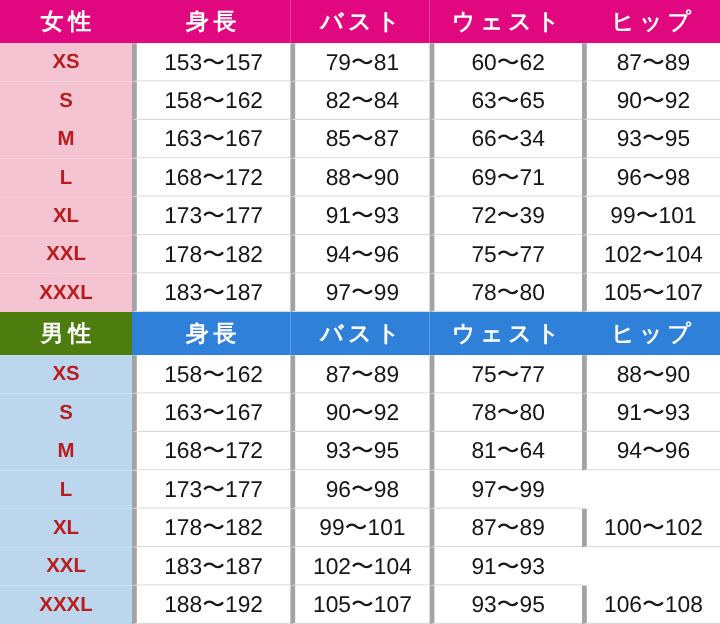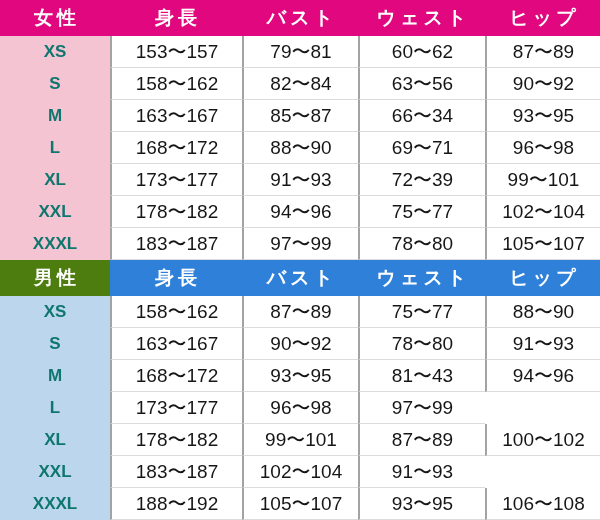--- a/index.html
+++ b/index.html
@@ -24,30 +24,30 @@
     letter-spacing: 4px;
     padding-left: 4px; 
   }
   .data-row { height: 32px; }
   .size-cell {
     display: flex;
     align-items: center;
     justify-content: center;
     font-size: 17px;
     font-weight: 600;
-    color: #0f766e;
+    color: #b91c1c;
   }
   .value-cell {
     display: flex;
     align-items: center;
     justify-content: center;
     font-size: 19px;
     color: #161616;
     background: #ffffff;
-    border-left: 2px solid #a3a3a3;
+    border-left: 4px solid #a3a3a3;
     border-bottom: 1px solid #dbdbdb;
   }
 </style>
 </head>
 <body>
 
 <div class="size-table">
 
   <section>
     <div class="row header-row">
@@ -62,21 +62,21 @@
           <div class="size-cell" style="background: rgb(244, 196, 211);">XS</div>
           <div class="value-cell">153〜157</div>
           <div class="value-cell">79〜81</div>
           <div class="value-cell">60〜62</div>
           <div class="value-cell">87〜89</div>
         </div>
         <div class="row data-row">
           <div class="size-cell" style="background: rgb(244, 196, 211);">S</div>
           <div class="value-cell">158〜162</div>
           <div class="value-cell">82〜84</div>
-          <div class="value-cell">63〜56</div>
+          <div class="value-cell">63〜65</div>
           <div class="value-cell">90〜92</div>
         </div>
         <div class="row data-row">
           <div class="size-cell" style="background: rgb(244, 196, 211);">M</div>
           <div class="value-cell">163〜167</div>
           <div class="value-cell">85〜87</div>
           <div class="value-cell">66〜34</div>
           <div class="value-cell">93〜95</div>
         </div>
         <div class="row data-row">
@@ -130,21 +130,21 @@
           <div class="size-cell" style="background: rgb(188, 215, 237);">S</div>
           <div class="value-cell">163〜167</div>
           <div class="value-cell">90〜92</div>
           <div class="value-cell">78〜80</div>
           <div class="value-cell">91〜93</div>
         </div>
         <div class="row data-row">
           <div class="size-cell" style="background: rgb(188, 215, 237);">M</div>
           <div class="value-cell">168〜172</div>
           <div class="value-cell">93〜95</div>
-          <div class="value-cell">81〜43</div>
+          <div class="value-cell">81〜64</div>
           <div class="value-cell">94〜96</div>
         </div>
         <div class="row data-row">
           <div class="size-cell" style="background: rgb(188, 215, 237);">L</div>
           <div class="value-cell">173〜177</div>
           <div class="value-cell">96〜98</div>
           <div class="value-cell">97〜99</div>
         </div>
         <div class="row data-row">
           <div class="size-cell" style="background: rgb(188, 215, 237);">XL</div>

